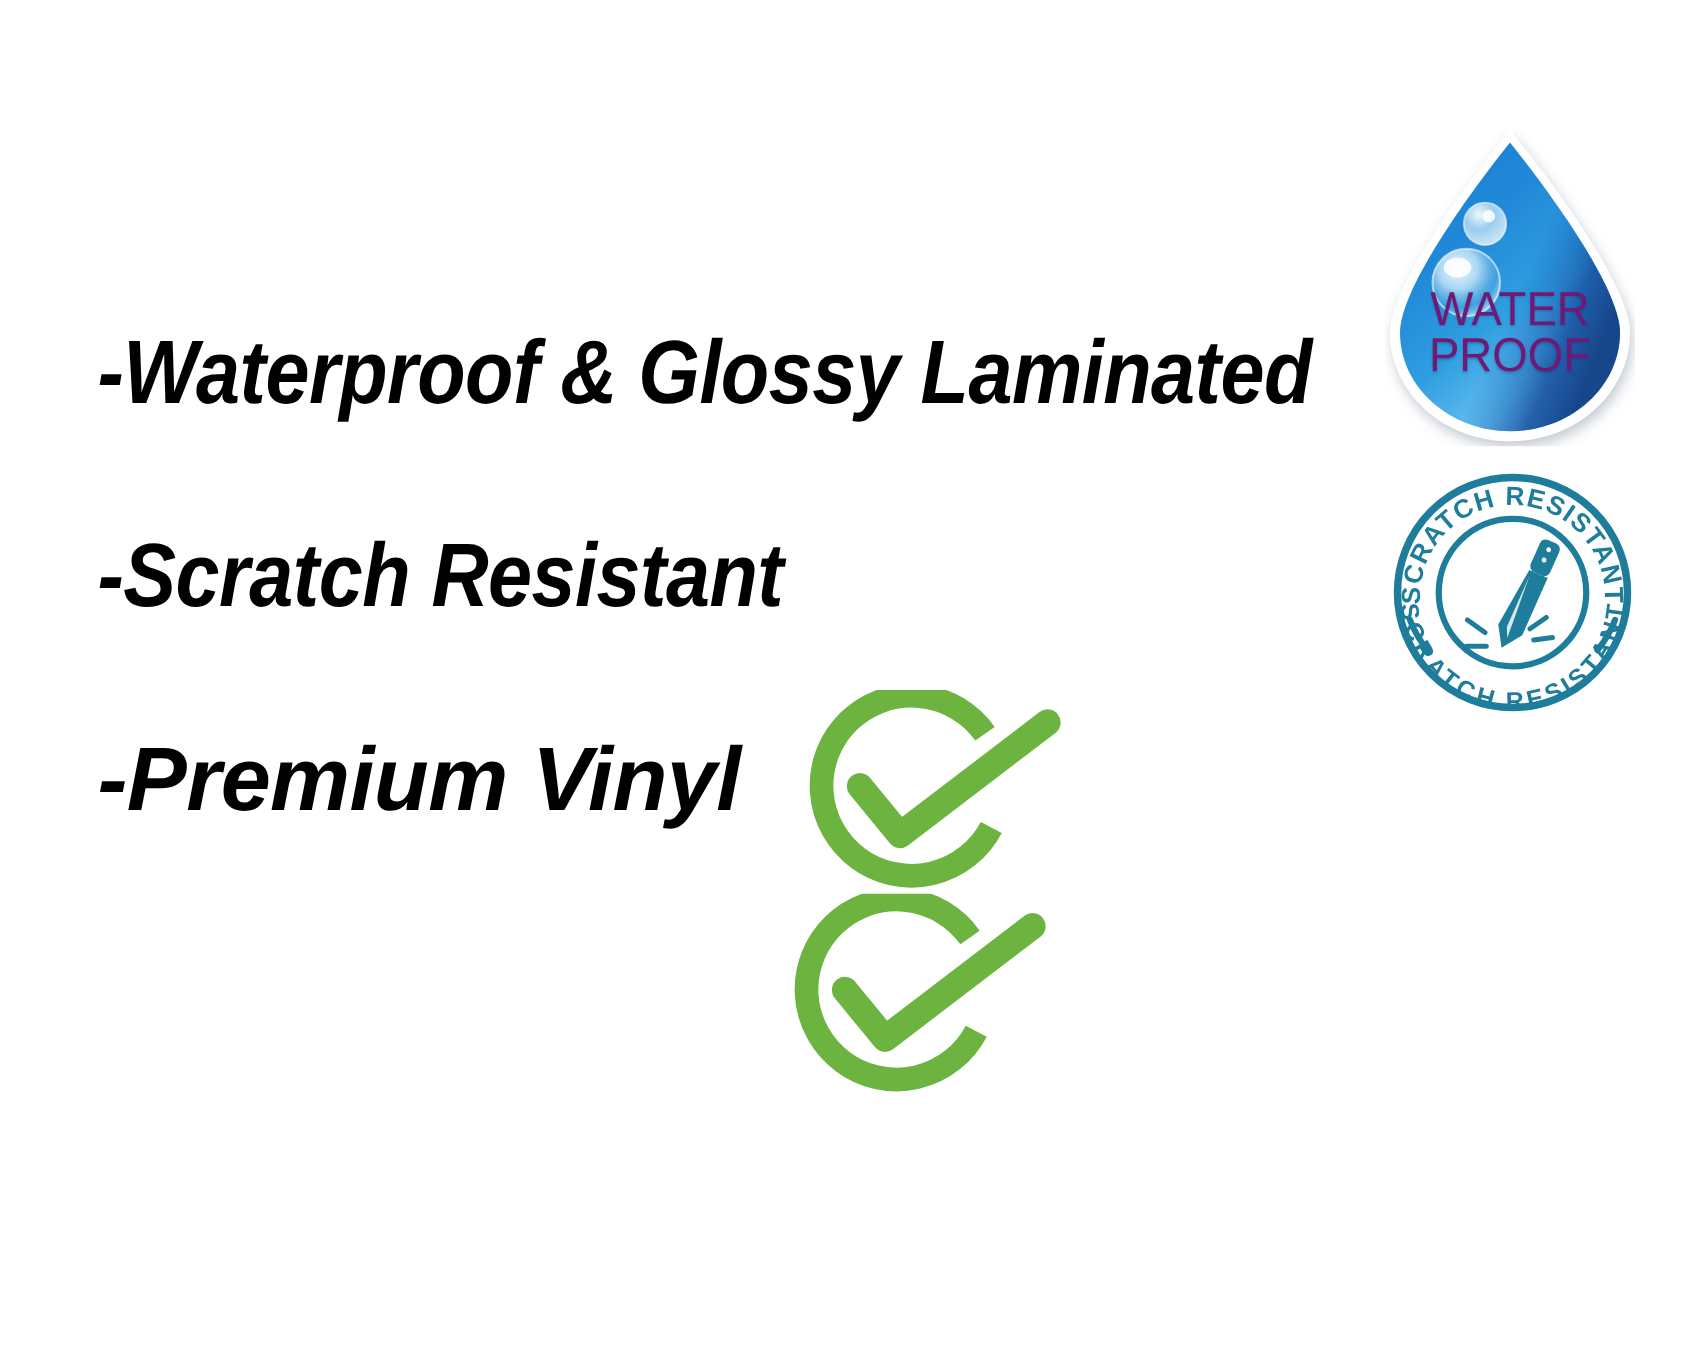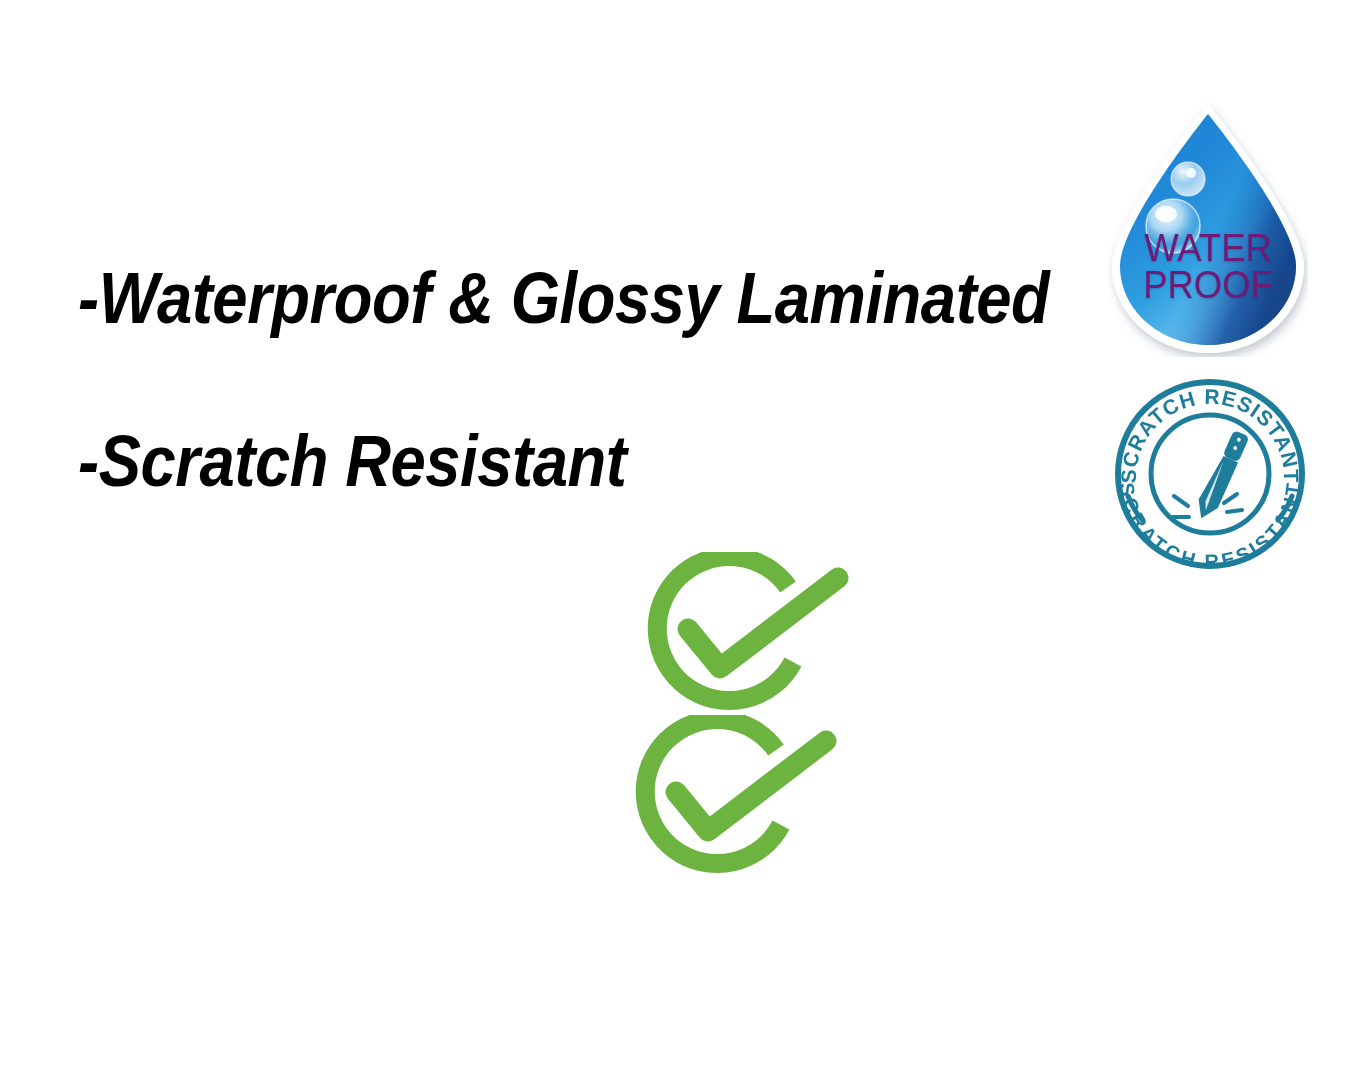--- a/index.html
+++ b/index.html
@@ -106,20 +106,21 @@
   }
 </style>
 </head>
 <body>
 
 <div id="canvas">
 
   <div class="feature-list">
     <div class="feature-item condensed f0">-Waterproof &amp; Glossy Laminated</div>
     <div class="feature-item condensed f1">-Scratch Resistant</div>
+    <div class="feature-item f2">-Premium Vinyl</div>
   </div>
 
   <div class="waterproof-badge">
     <svg width="200" height="255" viewBox="0 0 200 255">
       <defs>
         <linearGradient id="dropGrad" x1="0.18" y1="0" x2="0.82" y2="1">
           <stop offset="0%" stop-color="#1b7fd2"></stop>
           <stop offset="28%" stop-color="#2188d8"></stop>
           <stop offset="55%" stop-color="#2f9ee0"></stop>
           <stop offset="80%" stop-color="#69c2ef"></stop>

